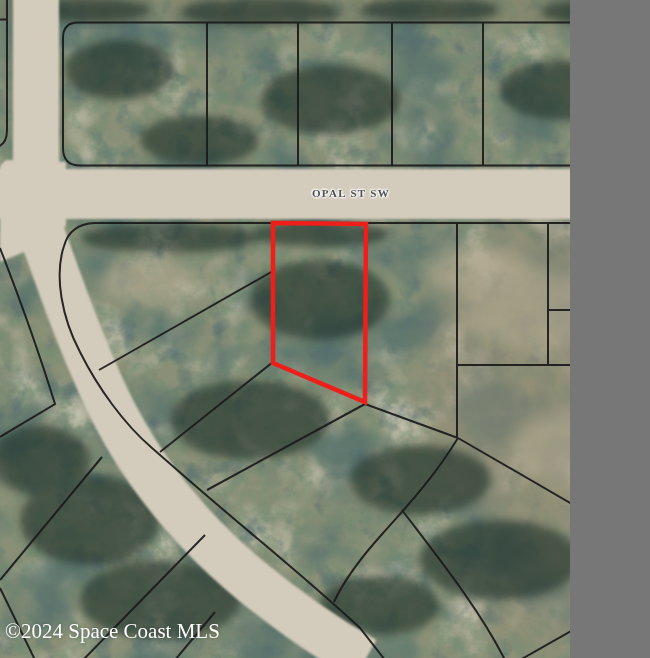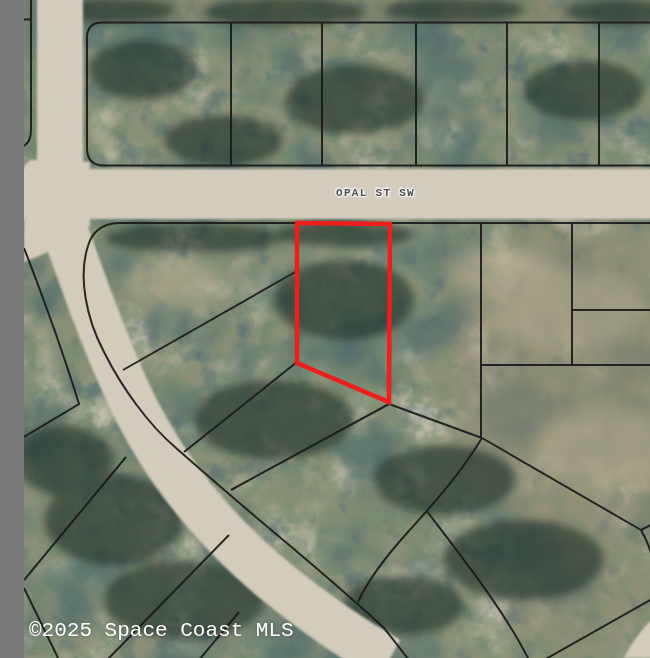--- a/index.html
+++ b/index.html
@@ -1,22 +1,21 @@
 <!DOCTYPE html>
 <html><head>
 <meta charset="utf-8">
 <style>
   html,body{margin:0;padding:0;background:#777;}
   .map-frame{
     position:relative;
-    width:626px;height:658px;
+    width:570px;height:658px;
     overflow:hidden;
-    font-family:Liberation Mono, monospace;
+    font-family:Liberation Serif, serif;
     background:#8a9077;
-    margin-left:24px;
   }
   .map-frame svg{position:absolute;left:0;top:0;display:block;}
   .street-label{
     position:absolute;
     left:312px;top:187px;
     font-size:11px;
     font-weight:bold;
     letter-spacing:1.3px;
     color:#4f4f52;
     white-space:nowrap;
@@ -154,15 +153,15 @@
       <path d="M548,223 V365"></path>
       <path d="M642,223 V365"></path>
       <path d="M548,310 L642,310"></path>
     </g>
 
     <path d="M273,223 L366,224 L365,402 L273,363 Z" fill="none" stroke="#ee1f1b" stroke-width="4.5" stroke-linejoin="miter"></path>
   </svg>
 
   <div class="street-label">OPAL ST SW</div>
 
-  <div class="copyright-label">©2025 Space Coast MLS</div>
+  <div class="copyright-label">©2024 Space Coast MLS</div>
 
 </div>
 
 </body></html>

